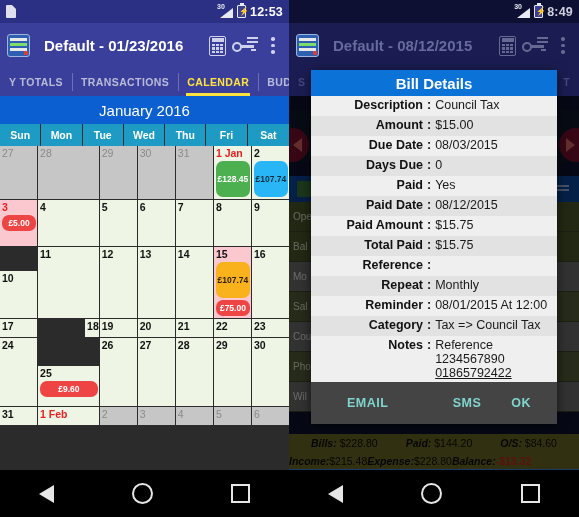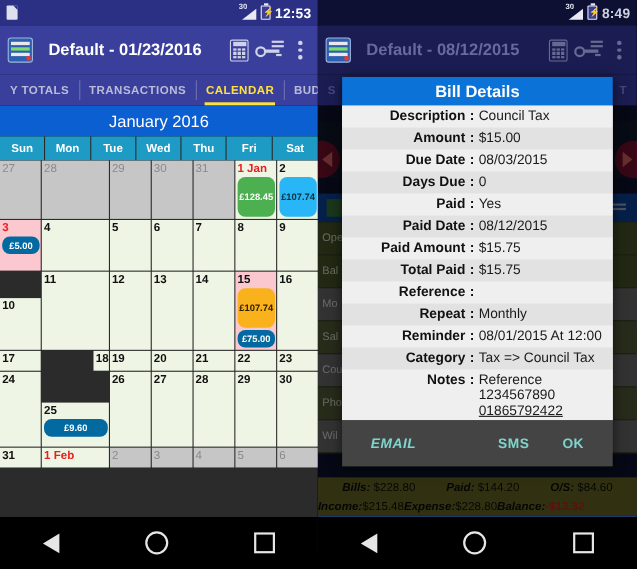--- a/index.html
+++ b/index.html
@@ -66,21 +66,21 @@
   .grid{display:grid;grid-template-columns:repeat(7,1fr);background:#2b2b2b;gap:1px;padding-bottom:0;}
   .cell{background:#eef5e4;min-height:20px;position:relative;padding:1px 0 2px 2px;box-sizing:border-box;}
   .cell.out{background:#c6c6c6;}
   .cell.pink{background:#fbc8d0;}
   .cell .dn{font-size:10.5px;font-weight:bold;color:#111;line-height:12px;}
   .cell.out .dn{color:#8a8a8a;font-weight:normal;}
   .cell .dn.red{color:#e81f20;}
   .chip{margin:2px 1px 0 0;border-radius:7px;font-size:8.5px;font-weight:bold;text-align:center;padding:3px 1px;line-height:10px;}
   .chip.green{background:#4caf50;color:#fff;height:30px;display:flex;align-items:center;justify-content:center;}
   .chip.cyan{background:#29b6f6;color:#10303d;height:30px;display:flex;align-items:center;justify-content:center;}
-  .chip.red{background:#0369a1;color:#fff;}
+  .chip.red{background:#ef4444;color:#fff;}
   .chip.amber{background:#f9b11c;color:#2a1d00;height:30px;display:flex;align-items:center;justify-content:center;}
   .filler{background:#2b2b2b;flex:1;}
 
   
   .bgwrap{position:absolute;left:0;top:96px;right:0;bottom:47px;background:#0f1430;overflow:hidden;}
   .bg-carousel{position:absolute;left:0;right:0;top:14px;height:52px;background:#111a2e;}
   .arrow{position:absolute;top:18px;width:34px;height:34px;border-radius:50%;background:#7b1030;}
   .arrow.l{left:-14px;}
   .arrow.r{right:-14px;}
   .arrow:after{content:"";position:absolute;top:10px;border-top:7px solid transparent;border-bottom:7px solid transparent;}
@@ -109,21 +109,21 @@
   .drow{display:flex;align-items:flex-start;font-size:12.5px;padding:2px 6px 2px 0;box-sizing:border-box;min-height:20px;}
   .drow:nth-child(odd){background:#efefef;}
   .drow:nth-child(even){background:#e2e2e2;}
   .dlabel{flex:0 0 112px;text-align:right;font-weight:bold;color:#111;padding-right:0;white-space:nowrap;}
   .dcolon{padding:0 4px;font-weight:bold;color:#111;}
   .dval{color:#1a1a1a;white-space:nowrap;overflow:hidden;}
   .dval.wrap{white-space:normal;}
   .dval .l2{display:block;margin-left:0;text-decoration:underline;}
   .dlg-actions{background:#444444;height:42px;display:flex;align-items:center;}
   .act{color:#7fd4cd;font-size:12.5px;font-weight:bold;letter-spacing:.5px;}
-  .act.email{margin-left:26px;font-style:italic;}
+  .act.email{margin-left:36px;}
   .act.sms{margin-left:auto;}
   .act.ok{margin-left:30px;margin-right:26px;}
 
   
   .navbar{position:absolute;left:0;right:0;bottom:0;height:47px;background:#000;display:flex;align-items:center;justify-content:space-around;}
   .nav-back{width:0;height:0;border-top:9px solid transparent;border-bottom:9px solid transparent;border-right:15px solid #e6e6e6;}
   .nav-home{width:17px;height:17px;border:2px solid #e6e6e6;border-radius:50%;}
   .nav-rec{width:15px;height:15px;border:2px solid #e6e6e6;}
   .panel.right .navbar{border-top:1px solid #1b3a6b;}
 </style>

